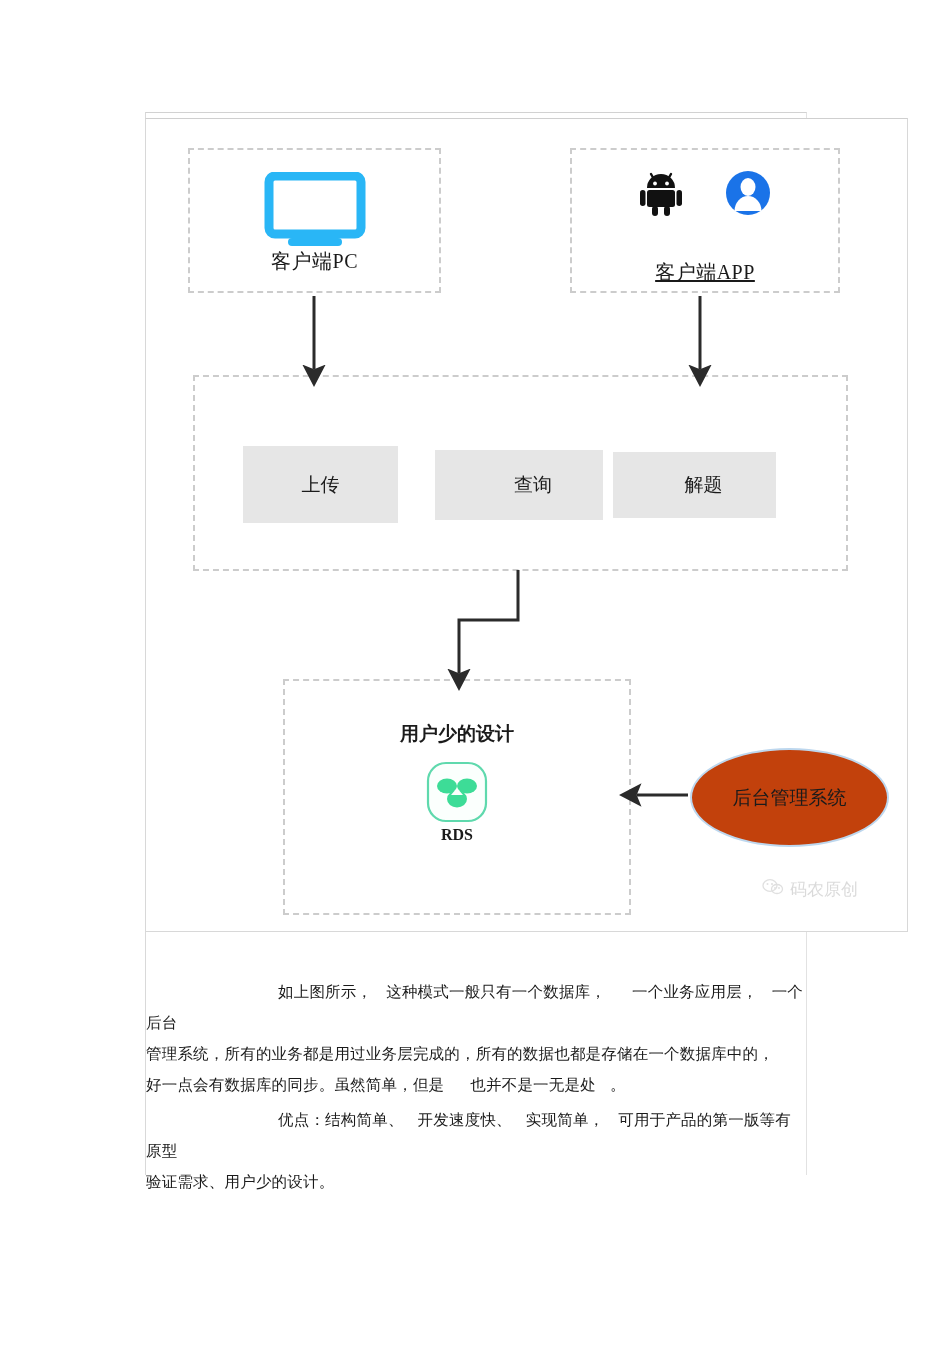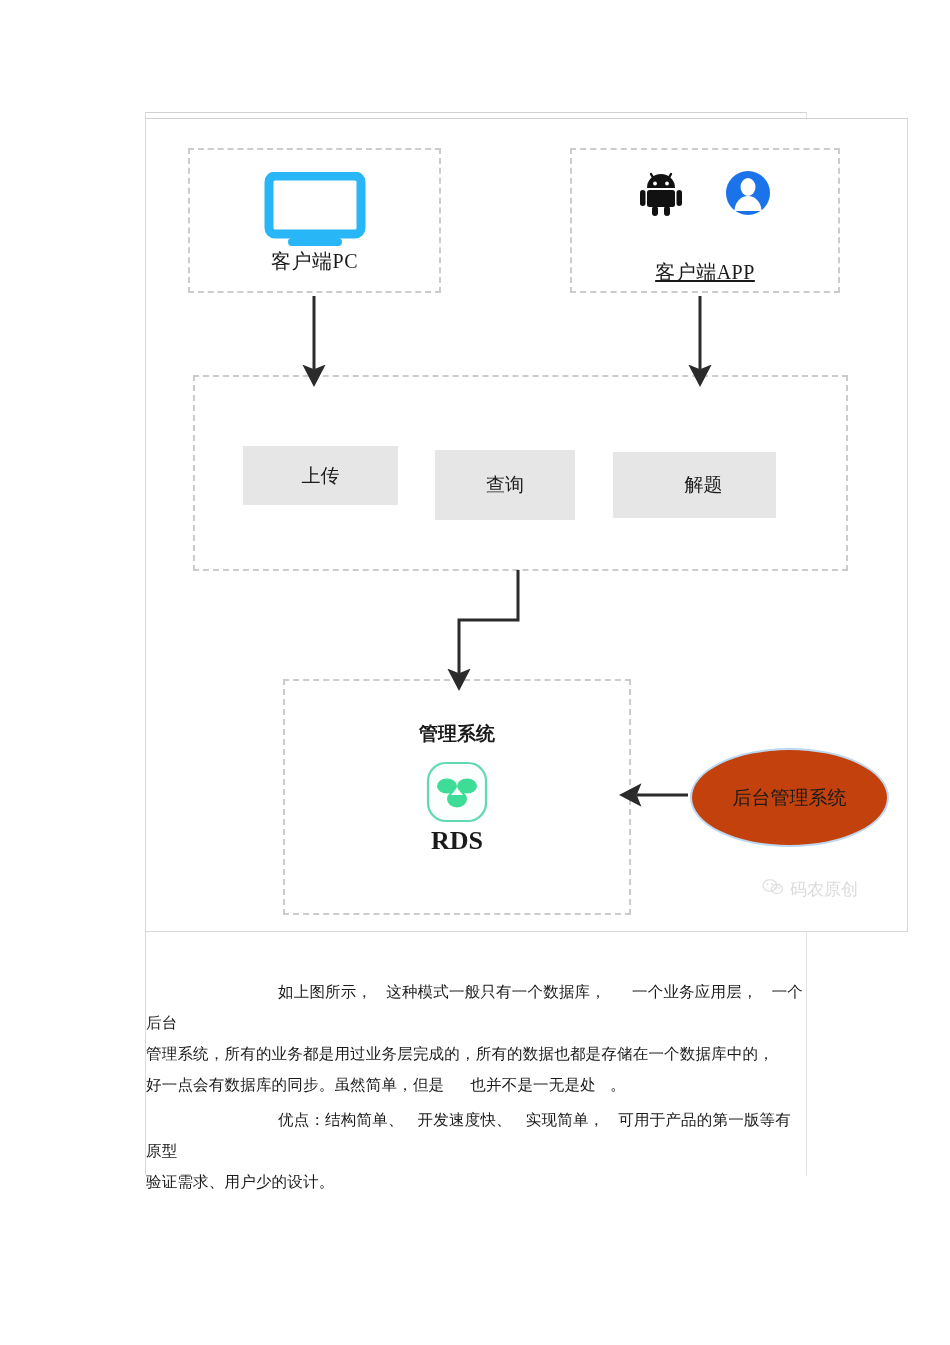--- a/index.html
+++ b/index.html
@@ -93,22 +93,22 @@
   .svc {
     position: absolute;
     background: #e6e6e6;
     display: flex;
     align-items: center;
     justify-content: center;
     font-size: 19px;
     color: #1b1b1b;
     font-family: "Liberation Serif", "DejaVu Serif", serif;
   }
-  .svc-1 { left: 243px; top: 446px; width: 155px; height: 59px; }
-  .svc-2 { left: 435px; top: 450px; width: 140px; height: 70px; }
+  .svc-1 { left: 243px; top: 446px; width: 155px; height: 77px; }
+  .svc-2 { left: 435px; top: 450px; width: 140px; height: 70px; padding-left: 28px; }
   .svc-3 { left: 613px; top: 452px; width: 145px; height: 66px; padding-left: 18px; }
 
   
   .db-title {
     position: absolute;
     left: 0; top: 40px;
     width: 100%;
     text-align: center;
     font-size: 19px;
     font-weight: bold;
@@ -117,21 +117,21 @@
   .db-icon {
     position: absolute;
     left: 50%; top: 80px;
     transform: translateX(-50%);
   }
   .db-sub {
     position: absolute;
     left: 0; top: 145px;
     width: 100%;
     text-align: center;
-    font-size: 26px;
+    font-size: 16px;
     font-weight: bold;
     color: #1b1b1b;
     font-family: "Liberation Serif", "DejaVu Serif", serif;
   }
 
   
   .ellipse-admin {
     position: absolute;
     left: 690px;
     top: 748px;
@@ -243,21 +243,21 @@
     <span>上传</span>
   </div>
   <div class="svc svc-2">
     <span>查询</span>
   </div>
   <div class="svc svc-3">
     <span>解题</span>
   </div>
 
   <div class="dashbox box-database">
-    <div class="db-title">管理系统</div>
+    <div class="db-title">用户少的设计</div>
     <div class="db-icon">
       <svg width="62" height="62" viewBox="0 0 62 62">
         <rect x="2" y="2" width="58" height="58" rx="18" ry="18" fill="#fbfffd" stroke="#5fd9ad" stroke-width="2.2"></rect>
         <g fill="#3ddc97">
           <ellipse cx="21" cy="25" rx="10" ry="7.5"></ellipse>
           <ellipse cx="41" cy="25" rx="10" ry="7.5"></ellipse>
           <ellipse cx="31" cy="38" rx="10" ry="8.5"></ellipse>
         </g>
         <path d="M31 27 l6 7 h-12 z" fill="#fbfffd"></path>
       </svg>

